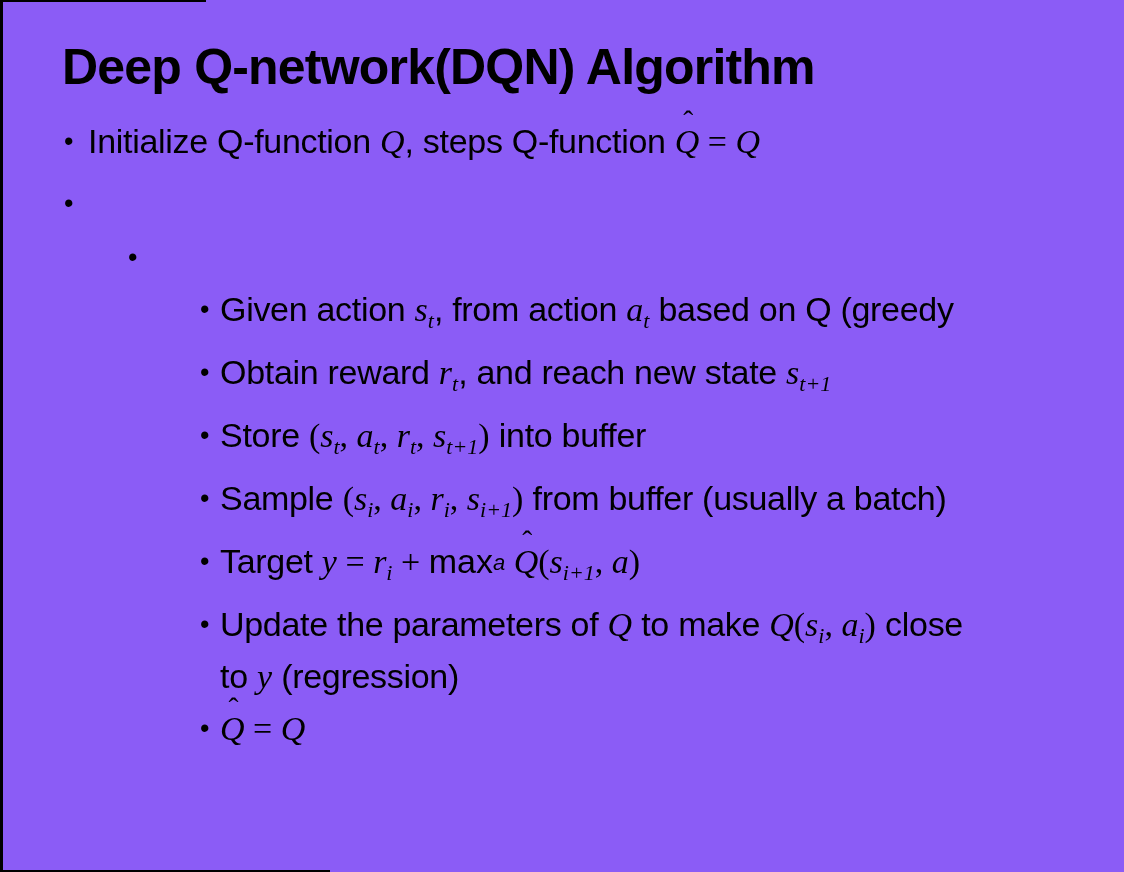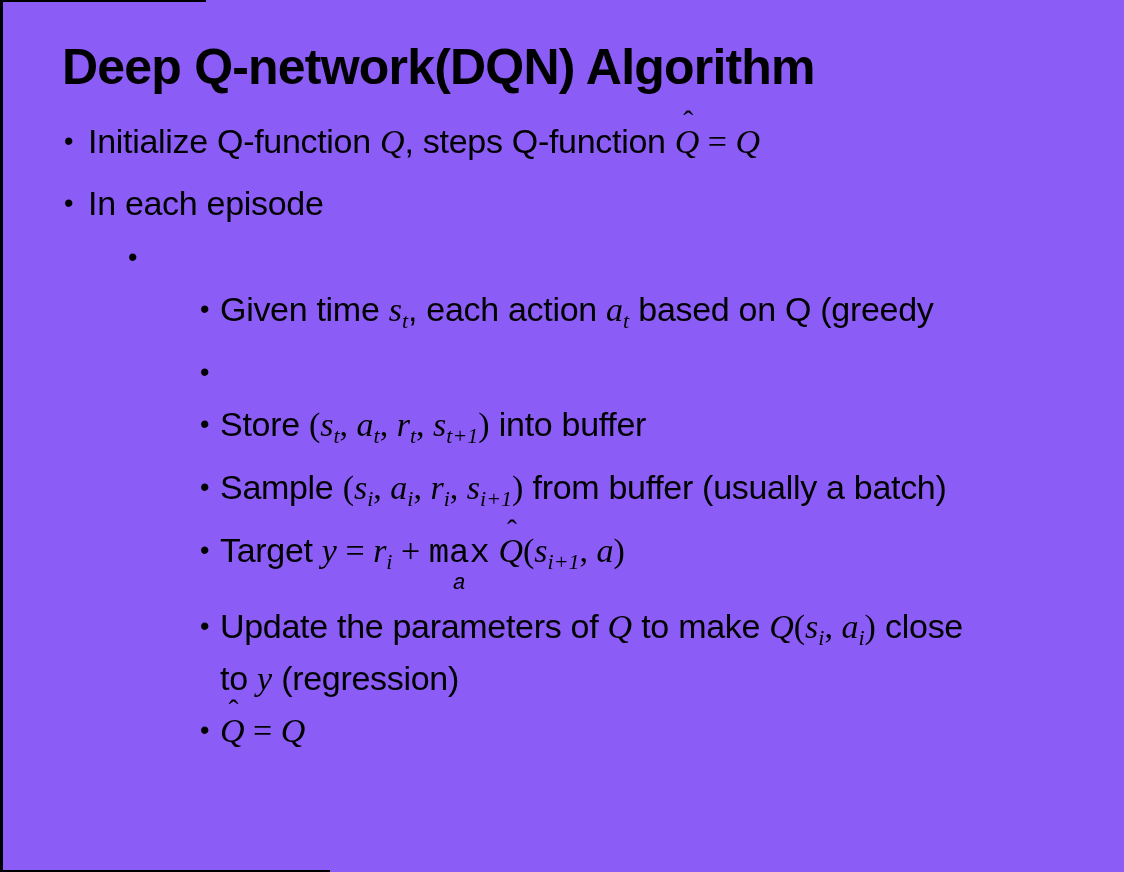--- a/index.html
+++ b/index.html
@@ -44,53 +44,53 @@
 
   
   .run-var  { font-family:"Liberation Serif", serif; font-style:italic; letter-spacing:0; }
   .run-sym  { font-family:"Liberation Serif", serif; letter-spacing:0; }
   .run-sub  { font-family:"Liberation Serif", serif; font-style:italic; font-size:22px;
               vertical-align:-7px; letter-spacing:0; }
   .run-hat  { position:relative; display:inline-block;
               font-family:"Liberation Serif", serif; font-style:italic; letter-spacing:0; }
   .hat-accent { position:absolute; top:-15px; left:55%; transform:translateX(-50%);
                 font-style:normal; font-size:30px; line-height:1; }
-  .run-max  { display:inline-flex; flex-direction:column; align-items:center;
-              font-family:Liberation Mono, monospace; letter-spacing:0; line-height:1; }
+  .run-max  { display:inline-flex; flex-direction:row; align-items:center;
+              font-family:Liberation Sans, sans-serif; letter-spacing:0; line-height:1; }
   .max-base  { font-size:34px; line-height:1; }
   .max-under { font-size:22px; font-style:italic; margin-top:3px; }
 </style>
 </head>
 <body>
 
 <div class="slide">
   <div class="edge-left"></div>
   <div class="edge-top"></div>
   <div class="edge-bottom"></div>
 
   <h1 class="title">Deep Q-network(DQN) Algorithm</h1>
 
   <div class="bullets">
       <div class="item l1">
         <span class="bullet">•</span>
         <span class="content"><span class="run-txt">Initialize Q-function </span><span class="run-var">Q</span><span class="run-txt">, steps Q-function </span><span class="run-hat"><span class="hat-accent">ˆ</span><span class="hat-base">Q</span></span><span class="run-sym"> = </span><span class="run-var">Q</span></span>
       </div>
       <div class="item l1">
         <span class="bullet">•</span>
-        <span class="content"><span class="run-txt">In each episode</span></span>
       </div>
       <div class="item l2">
         <span class="bullet">•</span>
       </div>
       <div class="item l3">
         <span class="bullet">•</span>
-        <span class="content"><span class="run-txt">Given time </span><span class="run-var">s</span><span class="run-sub">t</span><span class="run-txt">, each action </span><span class="run-var">a</span><span class="run-sub">t</span><span class="run-txt"> based on Q (greedy</span><br></span>
+        <span class="content"><span class="run-txt">Given action </span><span class="run-var">s</span><span class="run-sub">t</span><span class="run-txt">, from action </span><span class="run-var">a</span><span class="run-sub">t</span><span class="run-txt"> based on Q (greedy</span><br></span>
       </div>
       <div class="item l3">
         <span class="bullet">•</span>
+        <span class="content"><span class="run-txt">Obtain reward </span><span class="run-var">r</span><span class="run-sub">t</span><span class="run-txt">, and reach new state </span><span class="run-var">s</span><span class="run-sub">t+1</span></span>
       </div>
       <div class="item l3">
         <span class="bullet">•</span>
         <span class="content"><span class="run-txt">Store </span><span class="run-sym">(</span><span class="run-var">s</span><span class="run-sub">t</span><span class="run-sym">, </span><span class="run-var">a</span><span class="run-sub">t</span><span class="run-sym">, </span><span class="run-var">r</span><span class="run-sub">t</span><span class="run-sym">, </span><span class="run-var">s</span><span class="run-sub">t+1</span><span class="run-sym">)</span><span class="run-txt"> into buffer</span></span>
       </div>
       <div class="item l3">
         <span class="bullet">•</span>
         <span class="content"><span class="run-txt">Sample </span><span class="run-sym">(</span><span class="run-var">s</span><span class="run-sub">i</span><span class="run-sym">, </span><span class="run-var">a</span><span class="run-sub">i</span><span class="run-sym">, </span><span class="run-var">r</span><span class="run-sub">i</span><span class="run-sym">, </span><span class="run-var">s</span><span class="run-sub">i+1</span><span class="run-sym">)</span><span class="run-txt"> from buffer (usually a batch)</span></span>
       </div>
       <div class="item l3">

